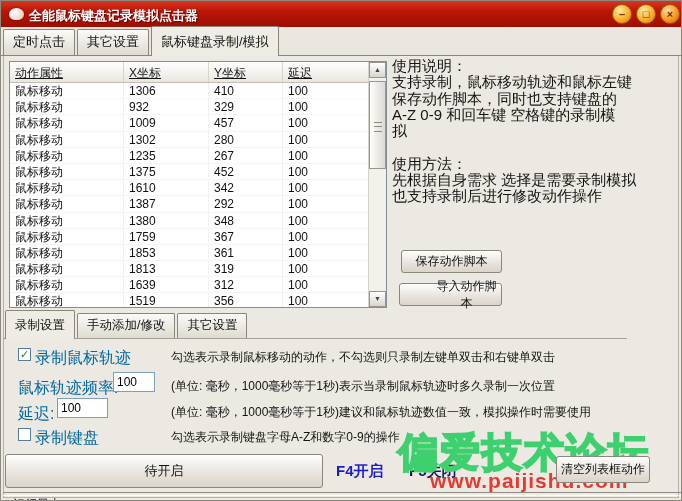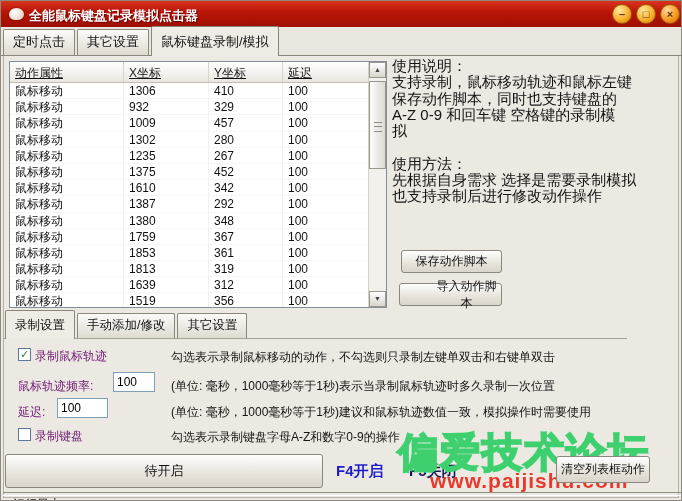--- a/index.html
+++ b/index.html
@@ -71,21 +71,21 @@
     font-size:12px;color:#111;cursor:pointer;z-index:3;
     box-shadow:inset 0 1px 0 #fff;display:flex;align-items:center;justify-content:center;}
   .btn-save{left:400px;top:249px;width:101px;height:23px;font-family:Liberation Mono, monospace;}
   .btn-import{left:398px;top:282px;width:103px;height:23px;padding-left:32px;}
   .btn-start{left:4px;top:453px;width:318px;height:34px;font-size:13px;}
   .btn-clear{left:555px;top:455px;width:94px;height:27px;font-size:12px;}
   
   .cb{position:absolute;width:13px;height:13px;background:#fff;border:1px solid #5a7a9c;
     box-sizing:border-box;font-size:11px;line-height:11px;text-align:center;
     color:#2a7a2a;font-weight:bold;cursor:pointer;}
-  .setlabel{position:absolute;white-space:nowrap;font-size:12px;color:#701a75;}
+  .setlabel{position:absolute;white-space:nowrap;font-size:16px;color:#0369a1;}
   .setdesc{position:absolute;white-space:nowrap;font-size:12px;color:#141414;}
   .setinput{position:absolute;box-sizing:border-box;height:20px;border:1px solid #7f9db9;
     background:#fff;font-size:12px;padding:0 0 0 3px;
     font-family:"Liberation Sans","DejaVu Sans",sans-serif;}
   
   .hotkey{position:absolute;font-size:15px;font-weight:bold;white-space:nowrap;}
   .hk-f4{left:335px;top:461px;color:#1d1dc8;}
   .hk-f5{left:408px;top:461px;color:#17175e;}
   .bottom-divider{position:absolute;left:2px;top:491px;width:678px;height:2px;
     border-top:1px solid #8f8b80;border-bottom:1px solid #ffffff;}

